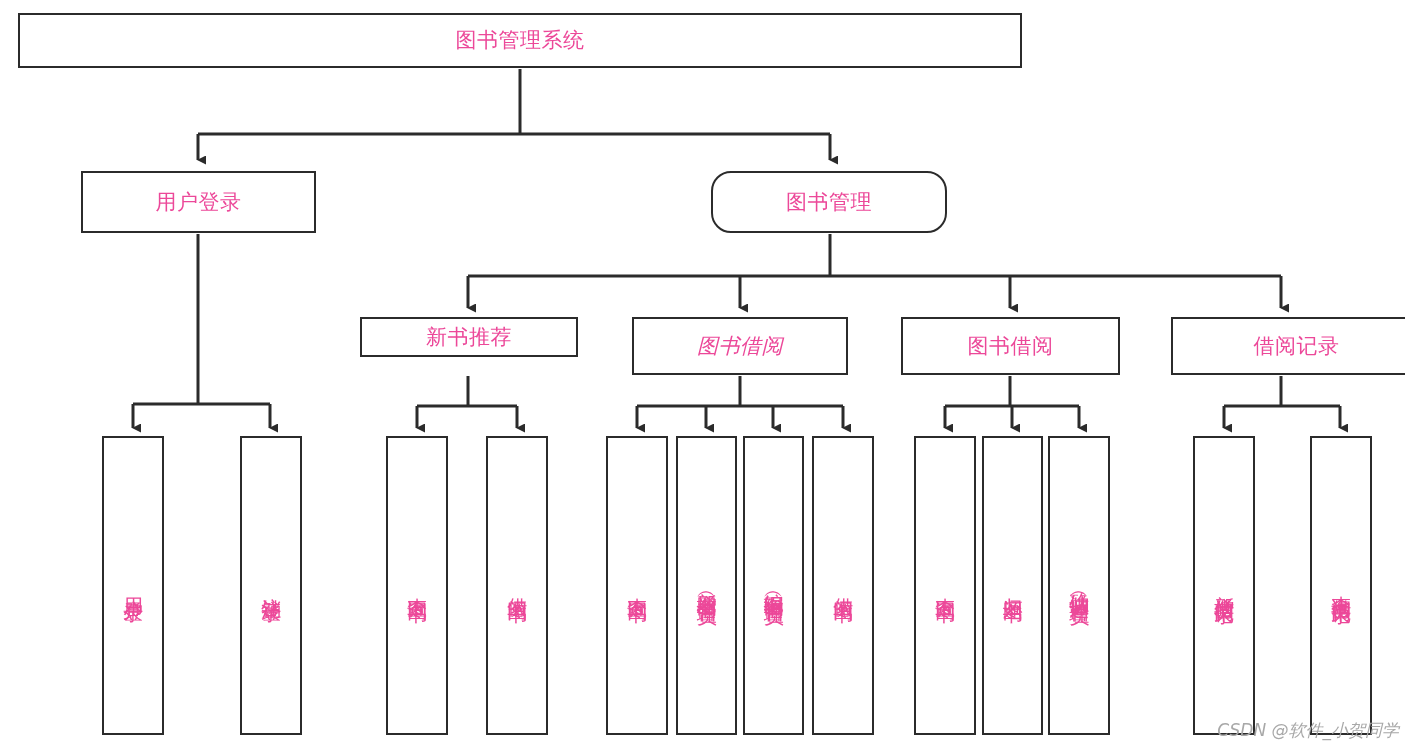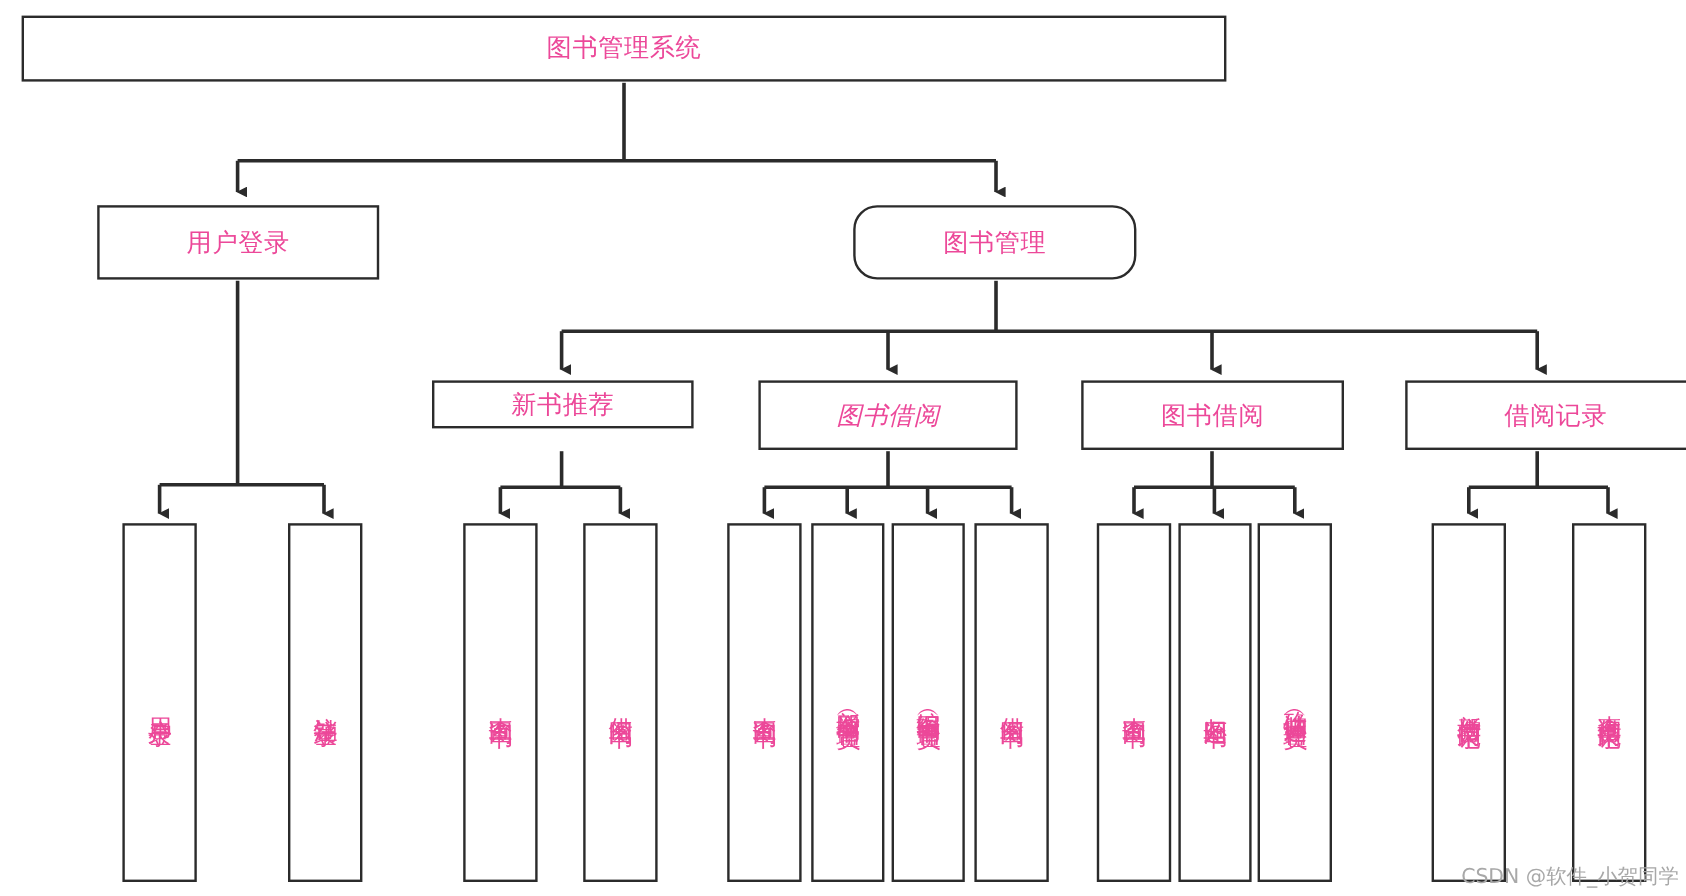--- a/index.html
+++ b/index.html
@@ -52,20 +52,21 @@
     font-size: 20px;
   }
   .watermark {
     position: absolute;
     right: 6px;
     bottom: 5px;
     color: #a8a8a8;
     font-size: 17px;
     white-space: nowrap;
     pointer-events: none;
+    font-style: italic;
   }
 </style>
 </head>
 <body>
 
 <div id="diagram-root">
 
   <svg class="diagram-canvas" viewBox="0 0 1405 747" xmlns="http://www.w3.org/2000/svg">
     <defs>
       <marker id="arrowhead" markerWidth="9" markerHeight="9" refX="4.5" refY="8" orient="auto" markerUnits="userSpaceOnUse">

